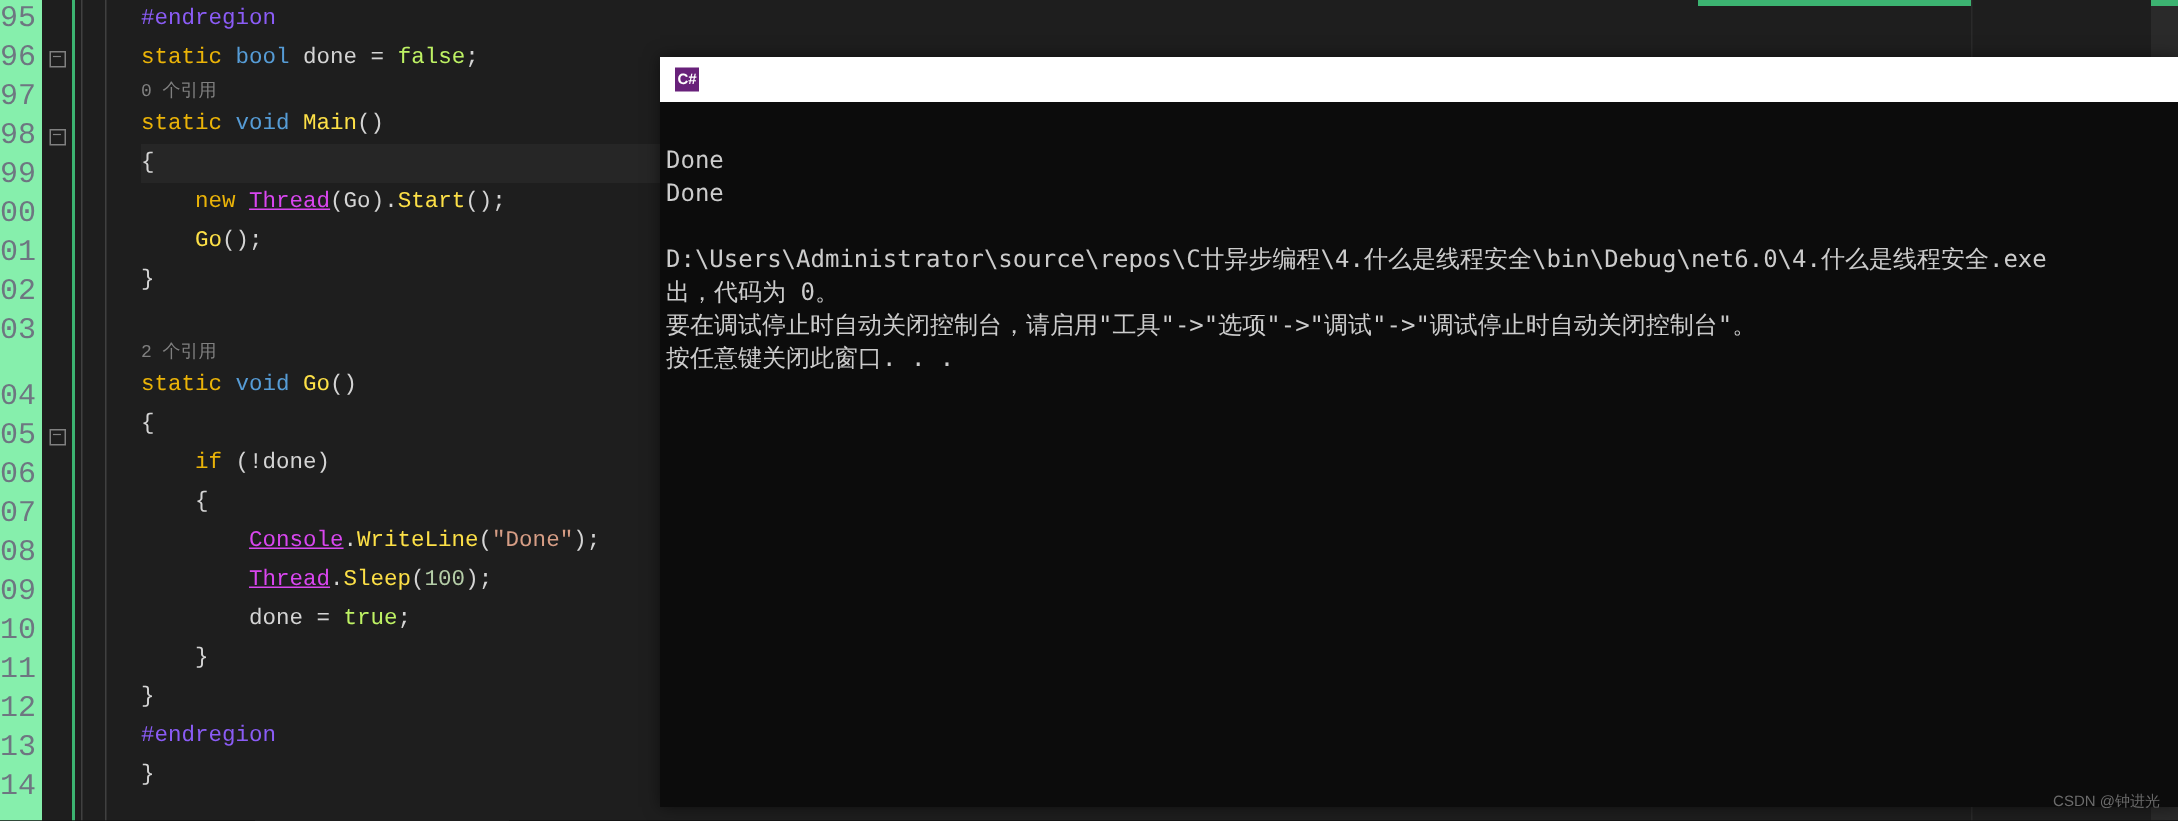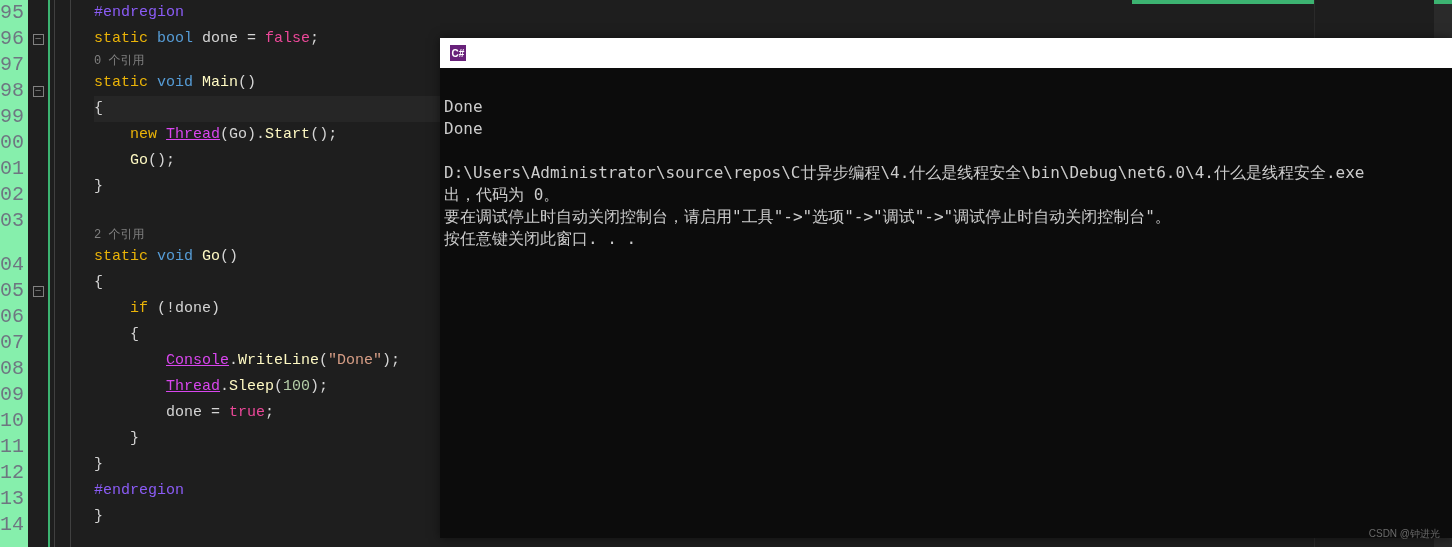--- a/index.html
+++ b/index.html
@@ -51,23 +51,23 @@
     flex: 1;
     line-height: 26px;
     padding-left: 4px;
     position:relative;
   }
   .codeline { white-space: pre; height:26px;}
   .hl-line { background: rgba(255,255,255,0.04);}
   .c-keyword { color:#eab308;}
   .c-type { color:#569cd6;}
   .c-class { color:#d946ef;text-decoration:underline;}
-  .c-method { color:#fef9c3;}
+  .c-method { color:#fde047;}
   .c-string { color:#d69d85;}
-  .c-literal { color:#ec4899;}
+  .c-literal { color:#bef264;}
   .c-number { color:#b5cea8;}
   .c-comment { color:#8b5cf6;}
   .c-ref { color:#808080; font-size:12px;}
   .top-green { position:absolute; right:0; top:0; width:320px; height:4px; background:#3cb371;}
   .scroll-right { position:absolute; right:0; top:4px; bottom:0; width:18px; background:#2a2a2a;}
   .minimap { position:absolute; right:18px; top:0; bottom:0; width:120px; background:#1e1e1e; border-left:1px solid #2a2a2a;}
   
   .console-window {
     position:absolute;
     left:440px; top:38px;

